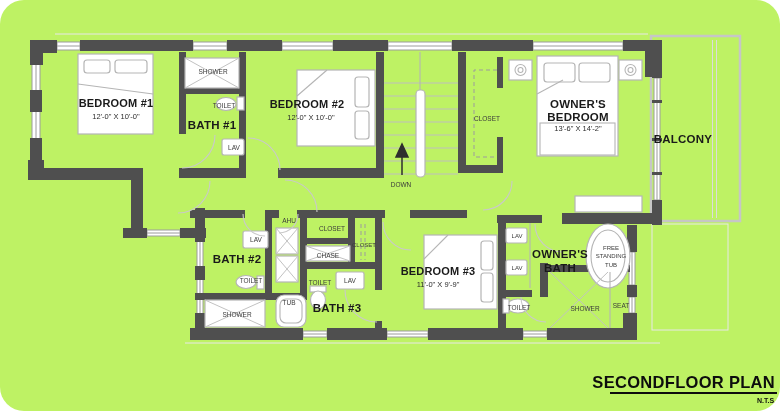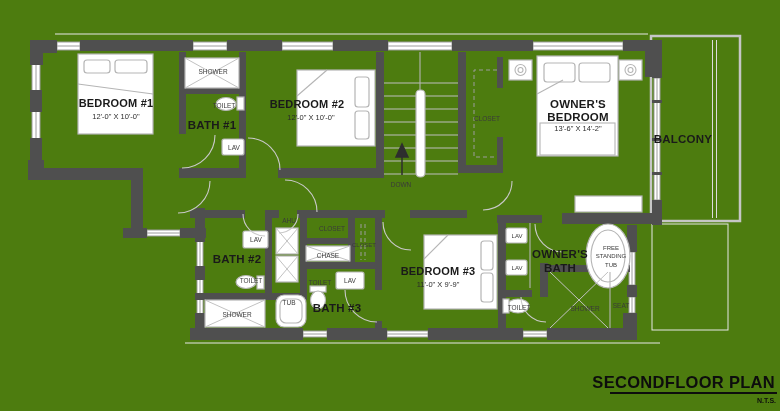--- a/index.html
+++ b/index.html
@@ -1,17 +1,17 @@
 <!DOCTYPE html>
 <html><head>
 <meta charset="utf-8">
 <style>
   html,body{margin:0;padding:0;background:#ffffff;}
-  #stage{position:relative;width:780px;height:411px;background:#4d7c0f;overflow:hidden;
-         font-family:"Liberation Sans", sans-serif;}
+  #stage{position:relative;width:780px;height:411px;background:#bef264;overflow:hidden;
+         font-family:"Liberation Sans", sans-serif;border-radius:24px;}
   svg text{font-family:"Liberation Sans", sans-serif;fill:#1a1a1a;}
   .room-label{font-weight:bold;font-size:11px;letter-spacing:.2px;}
   .room-label-lg{font-weight:bold;font-size:11.5px;letter-spacing:.2px;}
   .dim-label{font-size:7.5px;fill:#2b2b2b;}
   .fix-label{font-size:6.5px;fill:#3a3a3a;}
   .fix-label-sm{font-size:6px;fill:#3a3a3a;}
   .title-label{font-weight:bold;font-size:16.5px;fill:#0d0d0d;letter-spacing:.3px;}
   .nts-label{font-size:7px;font-weight:bold;fill:#0d0d0d;}
   .wall{fill:#4f4f4f;stroke:none;}
   .win{fill:#ffffff;stroke:#9c9c9c;stroke-width:1;}

